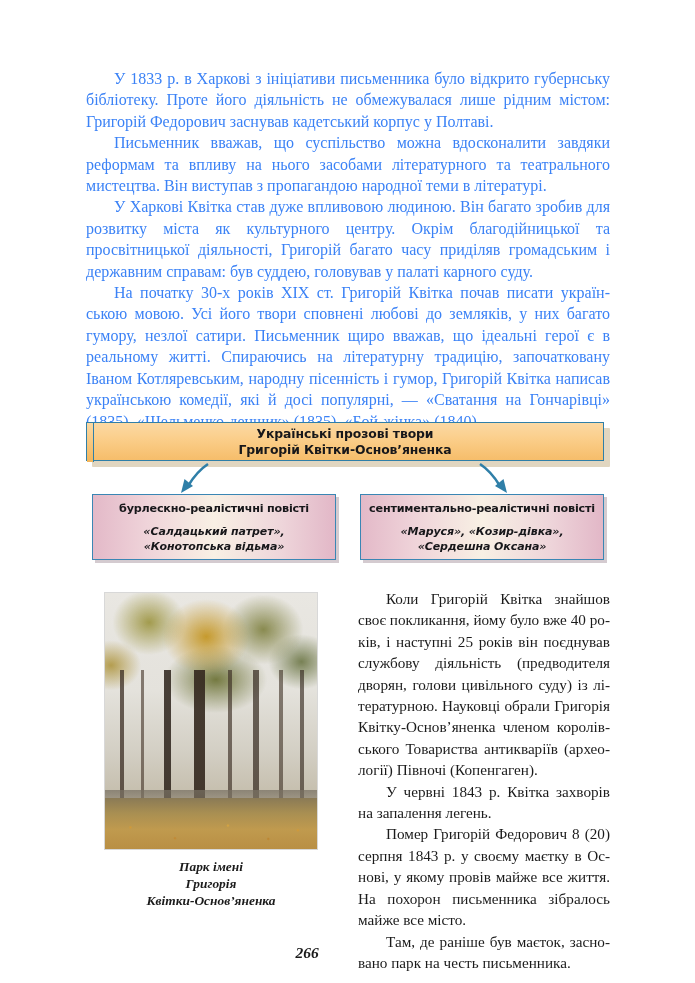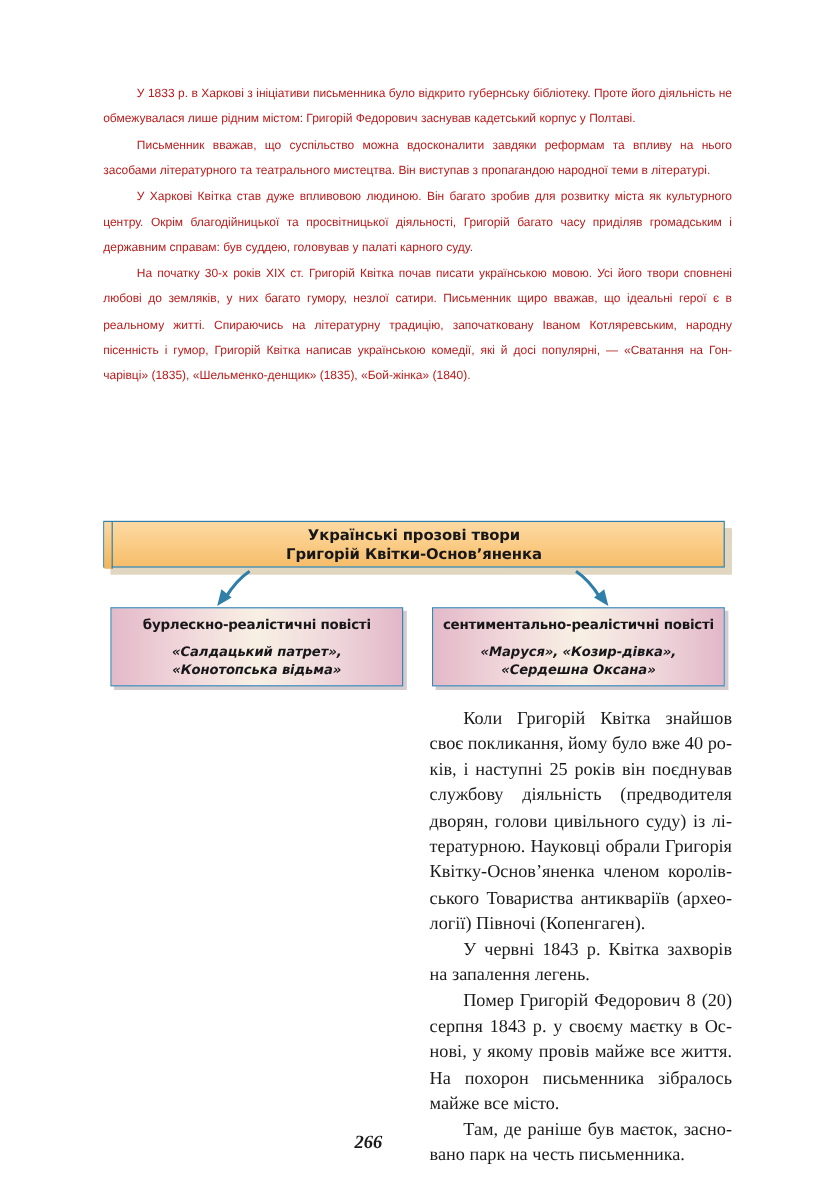--- a/index.html
+++ b/index.html
@@ -19,37 +19,36 @@
 
   
   .content {
     position: absolute;
     left: 86px;
     top: 68px;
     width: 524px;
   }
   p.para {
     margin: 0;
-    font-family: Liberation Sans, sans-serif;
-    font-size: 10px;
+    font-family: Liberation Serif, serif;
+    font-size: 16px;
     line-height: 21.4px;
     text-align: justify;
     text-indent: 28px;
     hyphens: manual;
-    color: #b91c1c;
+    color: #3b82f6;
   }
 
   
   .diagram {
     position: absolute;
     left: 86px;
     top: 422px;
     width: 524px;
     height: 100px;
-    margin-top: 12px;
   }
   .dg-header-shadow {
     position: absolute;
     left: 6px;
     top: 6px;
     width: 518px;
     height: 39px;
     background: #c8b48c;
     opacity: .55;
     border-radius: 1px;
@@ -291,20 +290,35 @@
 
     <div class="dg-box dg-box-right">
       <div class="dg-box-title">сентиментально-реалістичні повісті</div>
       <div class="dg-box-items">
         <span>«Маруся», «Козир-дівка»,</span><br>
         <span>«Сердешна Оксана»</span>
       </div>
     </div>
   </div>
 
+  <div class="photo-block">
+    <div class="photo-frame">
+      <div class="photo-sky"></div>
+      <div class="photo-canopy"></div>
+      <div class="photo-trunks"></div>
+      <div class="photo-path"></div>
+      <div class="photo-ground"></div>
+      <div class="photo-leaves"></div>
+    </div>
+    <div class="photo-caption">
+      <span>Парк імені</span><br>
+      <span>Григорія</span><br>
+      <span>Квітки-Основ’яненка</span>
+    </div>
+  </div>
 
   <div class="right-col">
     <p class="rpara">Коли Григорій Квітка знайшов своє покликання, йому було вже 40 ро­ків, і наступні 25 років він поєднував службову діяльність (предводителя дворян, голови цивільного суду) із лі­тературною. Науковці обрали Григорія Квітку-Основ’яненка членом королів­ського Товариства антикваріїв (архео­логії) Півночі (Копенгаген).</p>
     <p class="rpara">У червні 1843 р. Квітка захворів на запалення легень.</p>
     <p class="rpara">Помер Григорій Федорович 8 (20) серпня 1843 р. у своєму маєтку в Ос­нові, у якому провів майже все життя. На похорон письменника зібралось майже все місто.</p>
     <p class="rpara">Там, де раніше був маєток, засно­вано парк на честь письменника.</p>
   </div>
 
   <div class="page-number">266</div>
 

